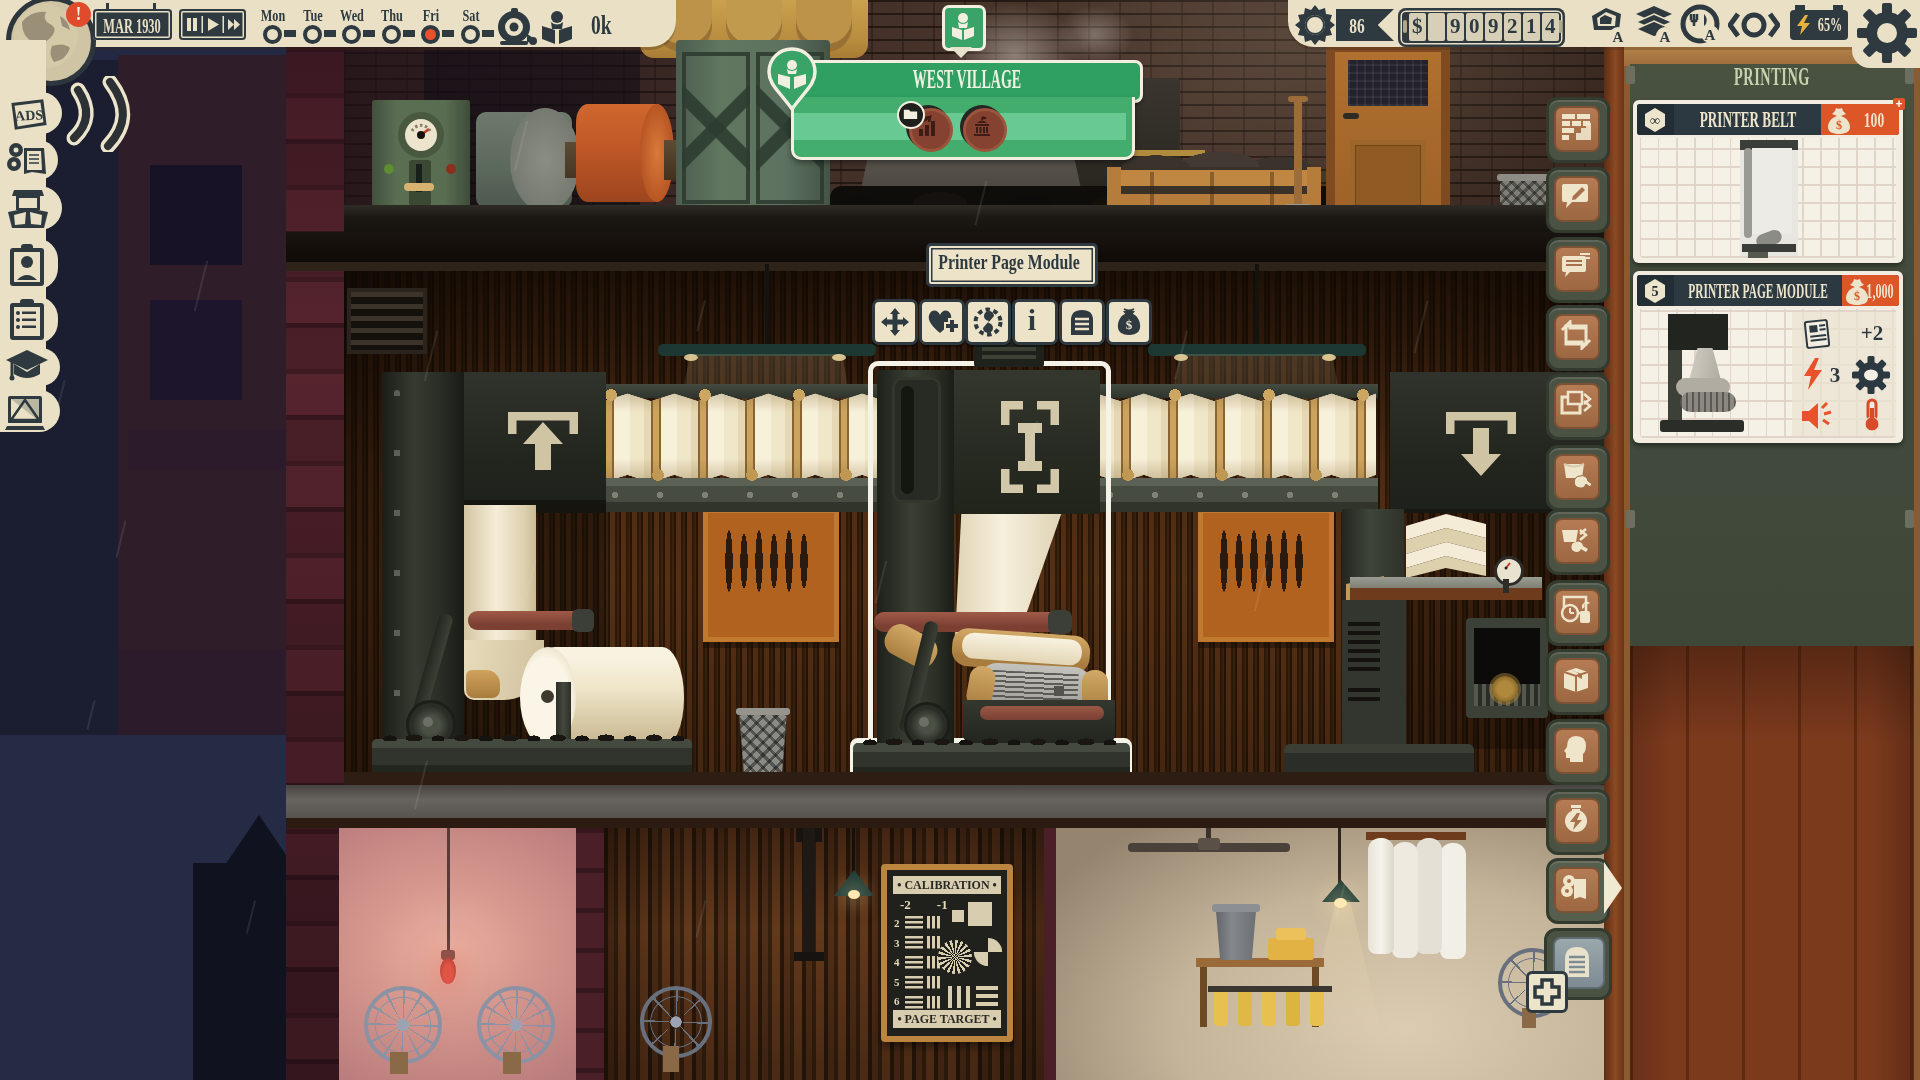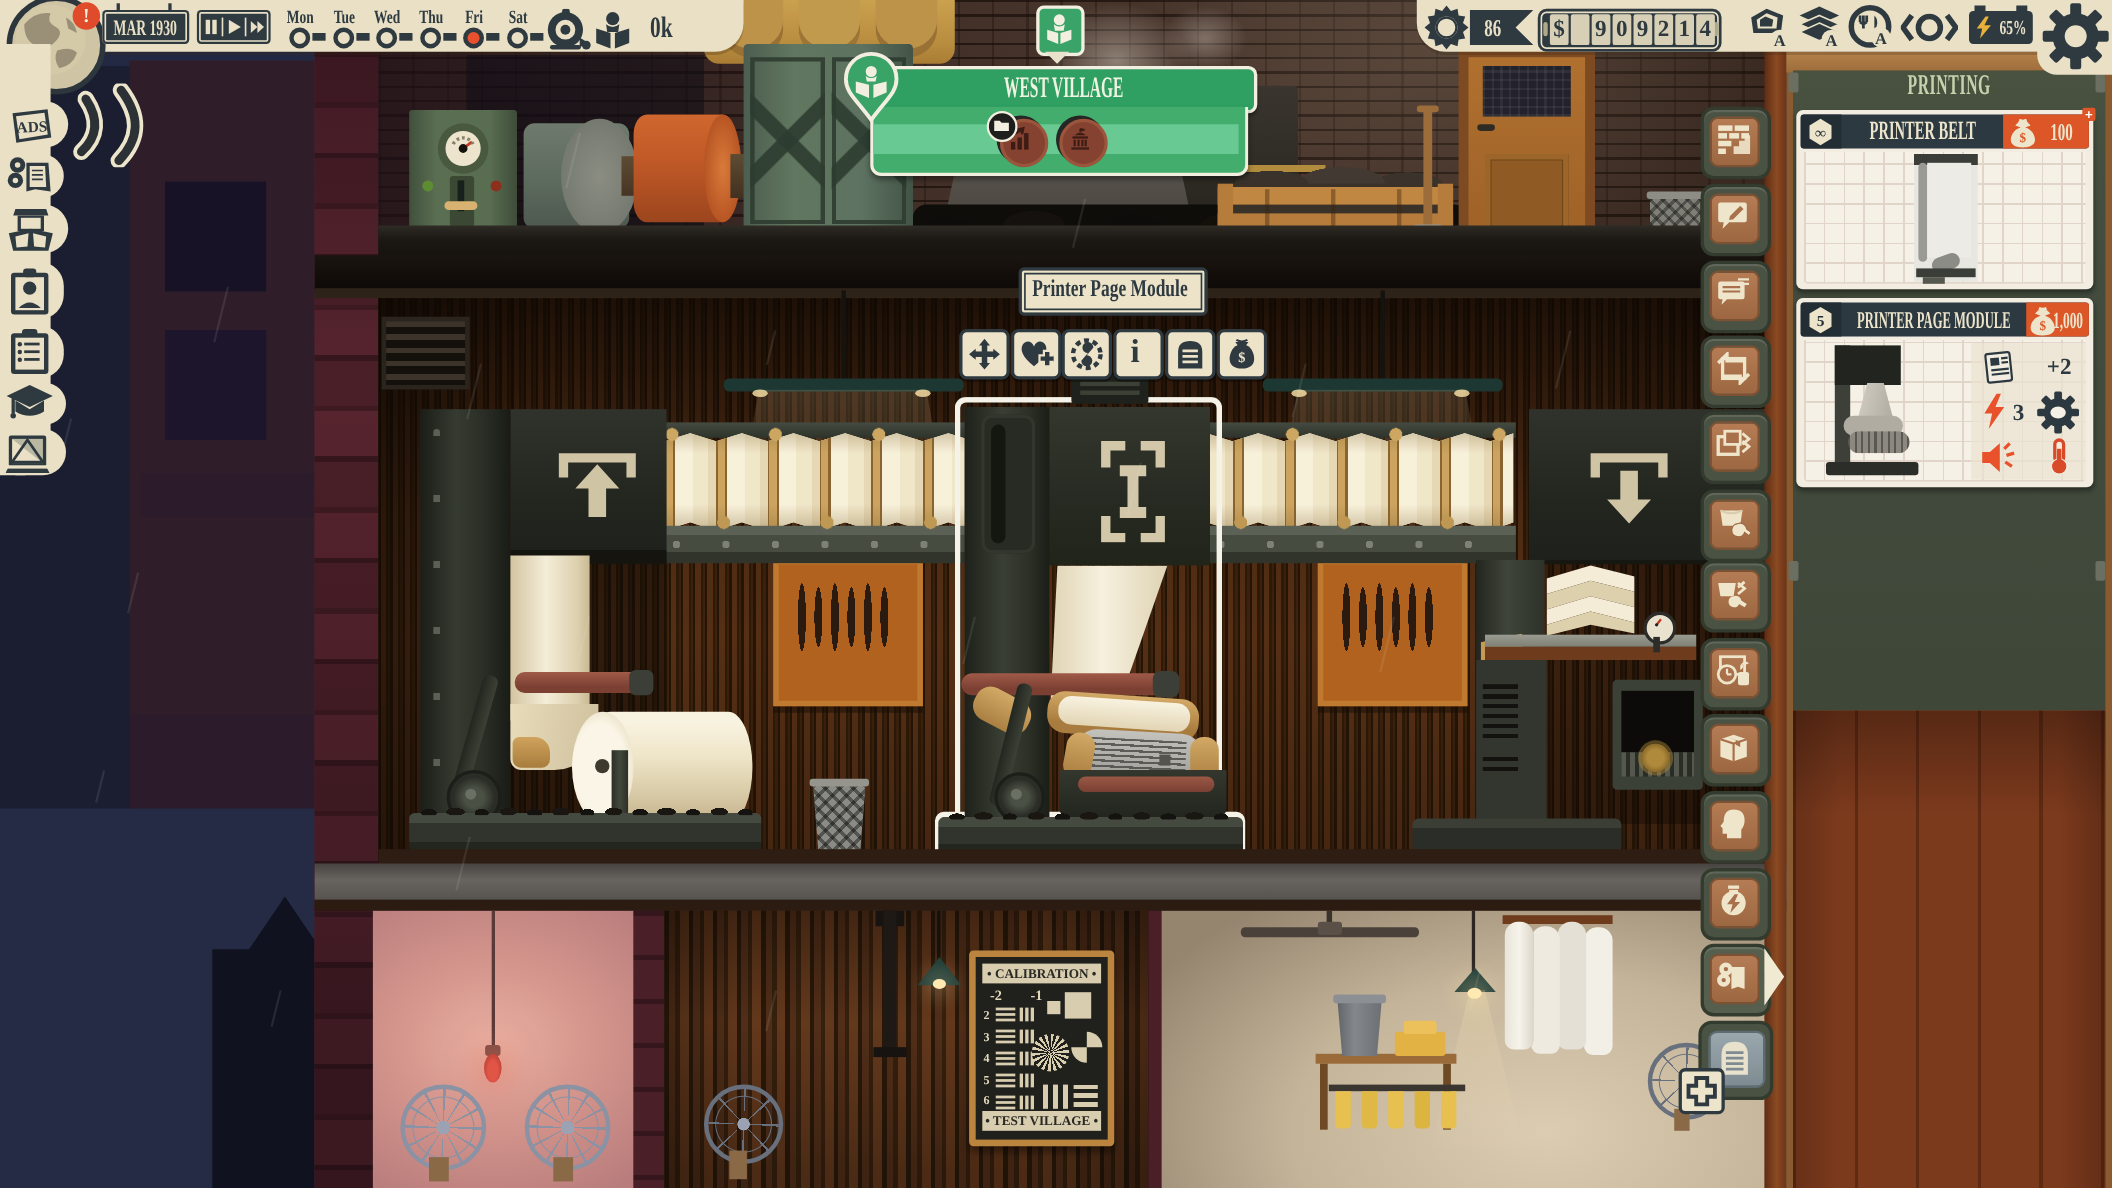--- a/index.html
+++ b/index.html
@@ -364,21 +364,21 @@
 <div class="abs" style="left:938px;top:940px;width:34px;height:34px;border-radius:50%;background:conic-gradient(#d8cdaf 0 10deg,#20201c 10deg 20deg,#d8cdaf 20deg 30deg,#20201c 30deg 40deg,#d8cdaf 40deg 50deg,#20201c 50deg 60deg,#d8cdaf 60deg 70deg,#20201c 70deg 80deg,#d8cdaf 80deg 90deg,#20201c 90deg 100deg,#d8cdaf 100deg 110deg,#20201c 110deg 120deg,#d8cdaf 120deg 130deg,#20201c 130deg 140deg,#d8cdaf 140deg 150deg,#20201c 150deg 160deg,#d8cdaf 160deg 170deg,#20201c 170deg 180deg,#d8cdaf 180deg 190deg,#20201c 190deg 200deg,#d8cdaf 200deg 210deg,#20201c 210deg 220deg,#d8cdaf 220deg 230deg,#20201c 230deg 240deg,#d8cdaf 240deg 250deg,#20201c 250deg 260deg,#d8cdaf 260deg 270deg,#20201c 270deg 280deg,#d8cdaf 280deg 290deg,#20201c 290deg 300deg,#d8cdaf 300deg 310deg,#20201c 310deg 320deg,#d8cdaf 320deg 330deg,#20201c 330deg 340deg,#d8cdaf 340deg 350deg,#20201c 350deg 360deg);"></div>
 
 <div class="abs" style="left:952px;top:910px;width:12px;height:12px;background:#d8cdaf;"></div>
 <svg class="abs" style="left:972px;top:936px;" width="32" height="32" viewBox="0 0 34 34">
       <path d="M17 17 L17 2 A15 15 0 0 1 32 17 Z" fill="#d8cdaf" transform="rotate(0 17 17)"></path>
       <path d="M17 17 L17 32 A15 15 0 0 1 2 17 Z" fill="#d8cdaf"></path>
     </svg>
 <div class="abs" style="left:968px;top:902px;width:24px;height:24px;background:#d8cdaf;"></div>
 <div class="abs" style="left:948px;top:986px;width:24px;height:22px;background:repeating-linear-gradient(90deg,#d8cdaf 0 4.5px,rgba(0,0,0,0) 4.5px 9px);"></div>
 <div class="abs" style="left:976px;top:986px;width:22px;height:22px;background:repeating-linear-gradient(180deg,#d8cdaf 0 4px,rgba(0,0,0,0) 4px 8px);"></div>
-<div class="abs" style="left:893px;top:1010px;width:108px;height:18px;background:#d8cdaf;color:#2a2a24;font-size:12px;font-weight:bold;text-align:center;line-height:18px;font-family:'Liberation Serif',serif;">• TEST VILLAGE •</div>
+<div class="abs" style="left:893px;top:1010px;width:108px;height:18px;background:#d8cdaf;color:#2a2a24;font-size:12px;font-weight:bold;text-align:center;line-height:18px;font-family:'Liberation Serif',serif;">• PAGE TARGET •</div>
 
 <div class="abs" style="left:1044px;top:828px;width:12px;height:252px;background:#4b1f28;"></div>
 
 <div class="abs" style="left:1056px;top:828px;width:568px;height:252px;background:radial-gradient(ellipse 420px 260px at 350px 200px,#dcccb2 0%,#c4b49a 55%,#95856f 100%);"></div>
 
 <div class="abs" style="left:1206px;top:828px;width:5px;height:16px;background:#3a332c;"></div>
 <div class="abs" style="left:1128px;top:843px;width:162px;height:9px;background:#4a423a;border-radius:4px;"></div>
 <div class="abs" style="left:1198px;top:838px;width:22px;height:12px;background:#5a5048;border-radius:3px;"></div>
 
 <div class="abs" style="left:1338px;top:828px;width:3px;height:56px;background:#2c2620;"></div>

